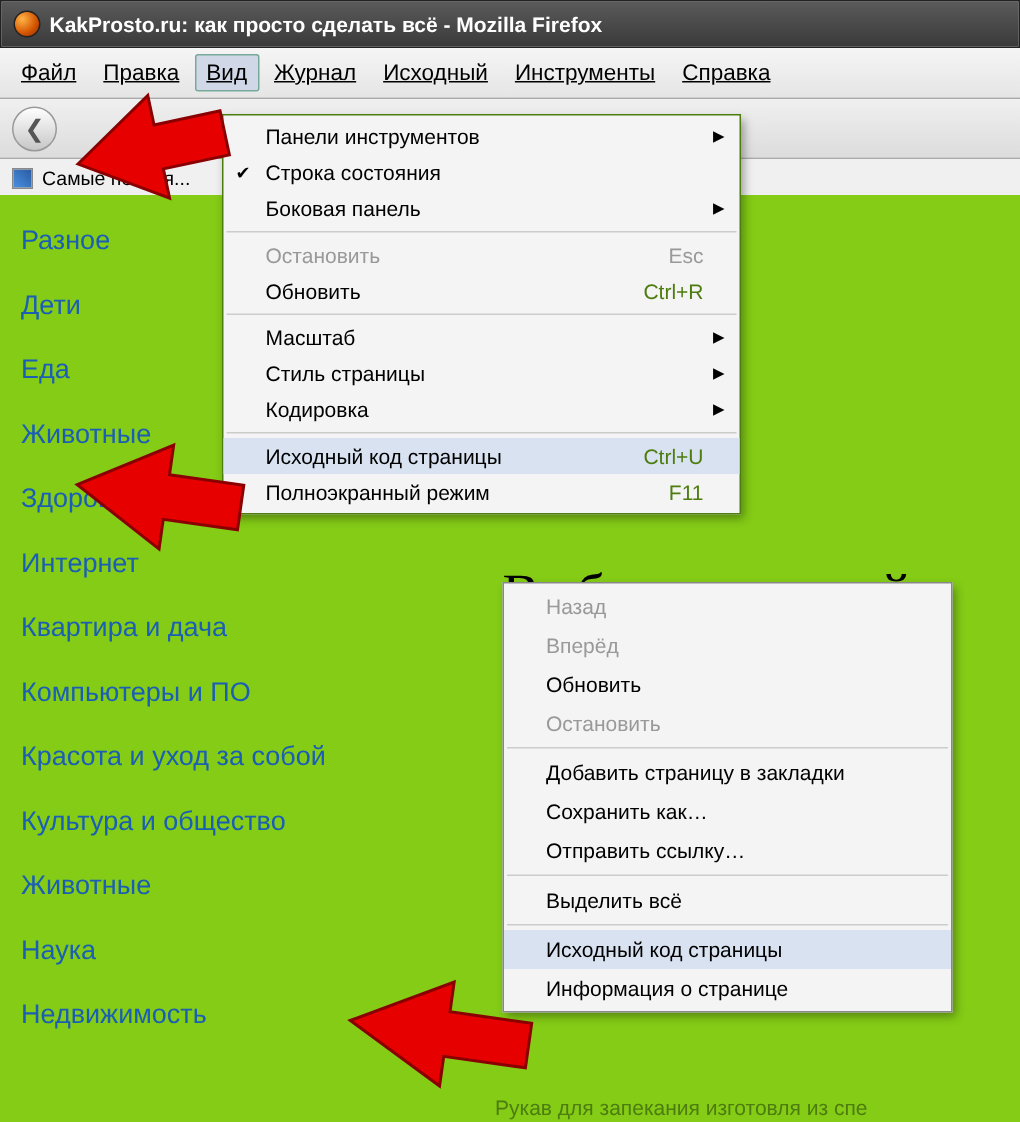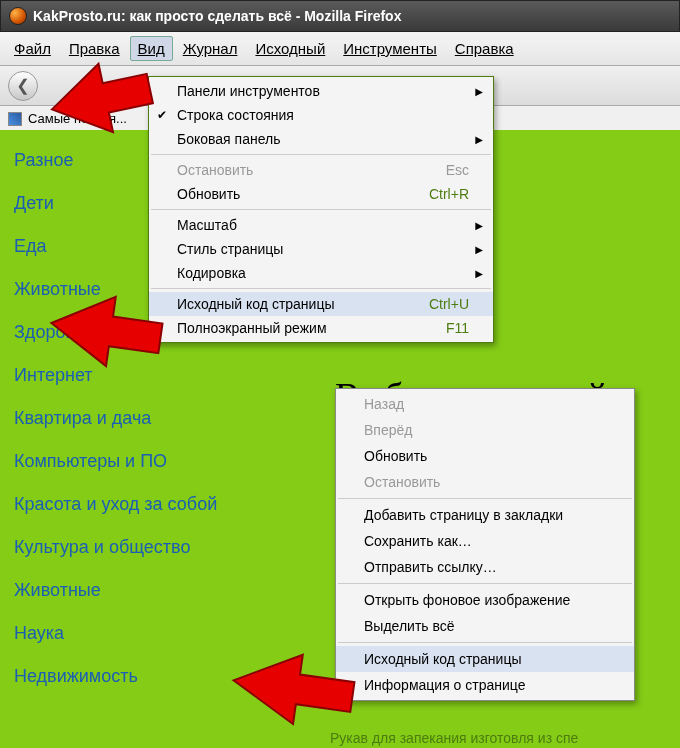--- a/index.html
+++ b/index.html
@@ -328,23 +328,20 @@
       <span>Добавить страницу в закладки</span>
     </div>
   <div class="row">
       <span>Сохранить как…</span>
     </div>
   <div class="row">
       <span>Отправить ссылку…</span>
     </div>
   <div class="sep"></div>
   <div class="row">
-      <span>Открыть фоновое изображение</span>
-    </div>
-  <div class="row">
       <span>Выделить всё</span>
     </div>
   <div class="sep"></div>
   <div class="row hover">
       <span>Исходный код страницы</span>
     </div>
   <div class="row">
       <span>Информация о странице</span>
     </div>
 </div>

